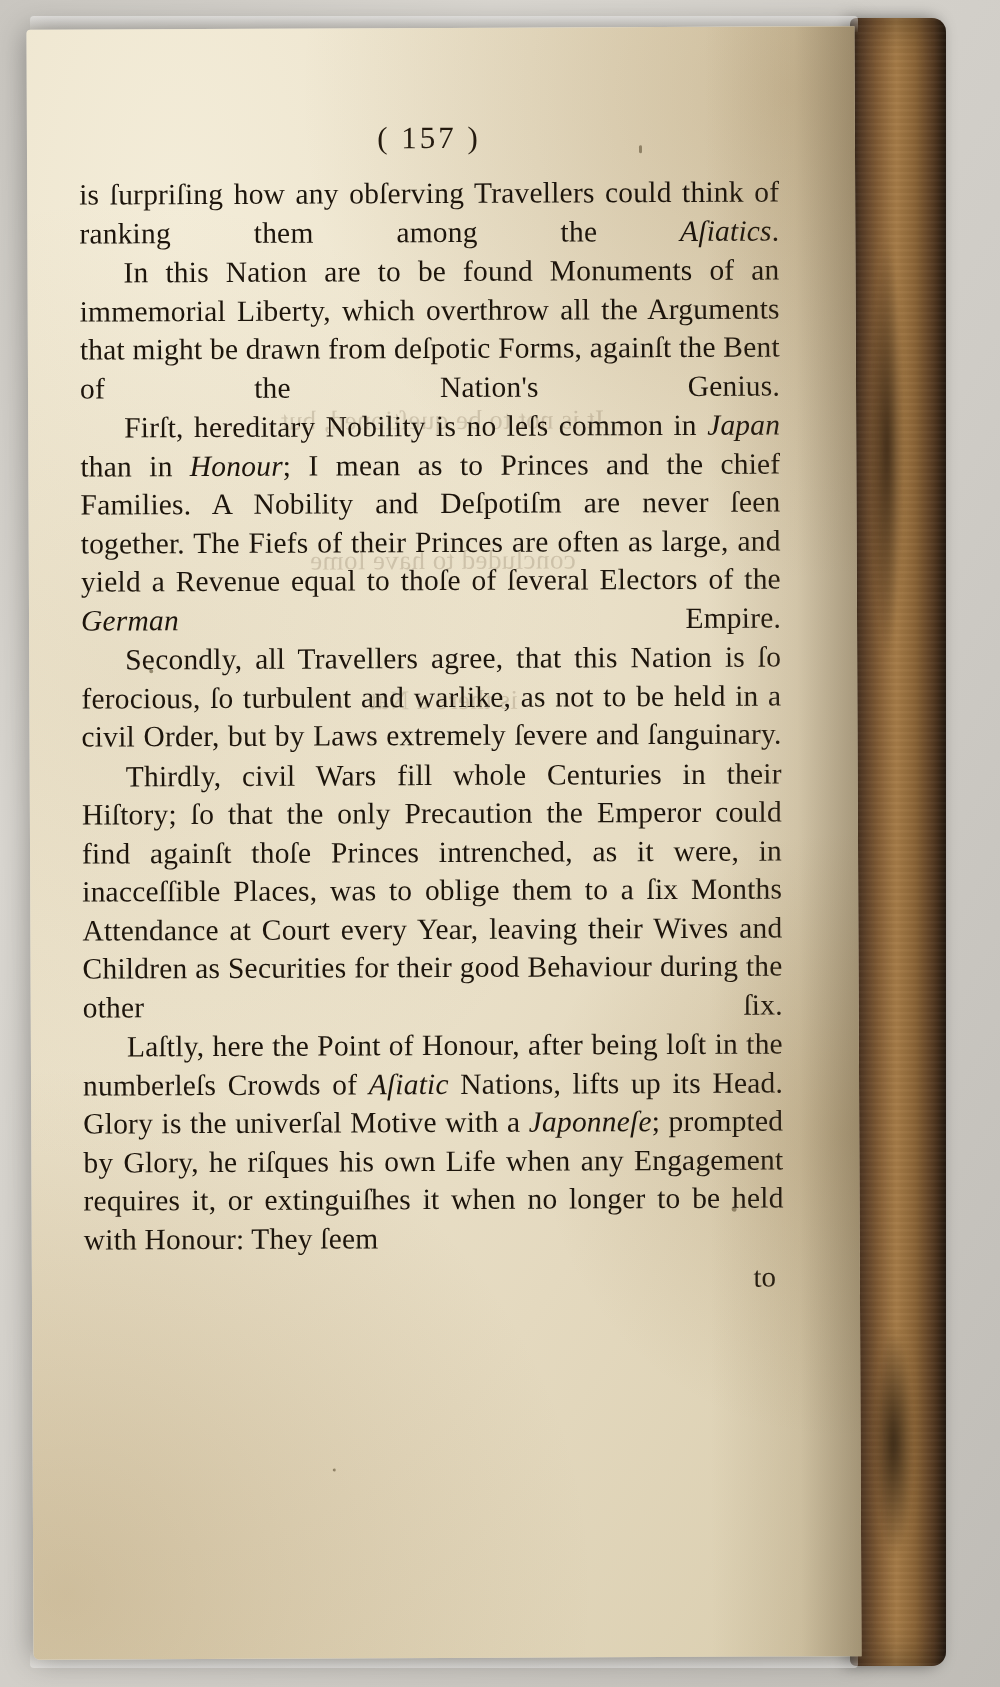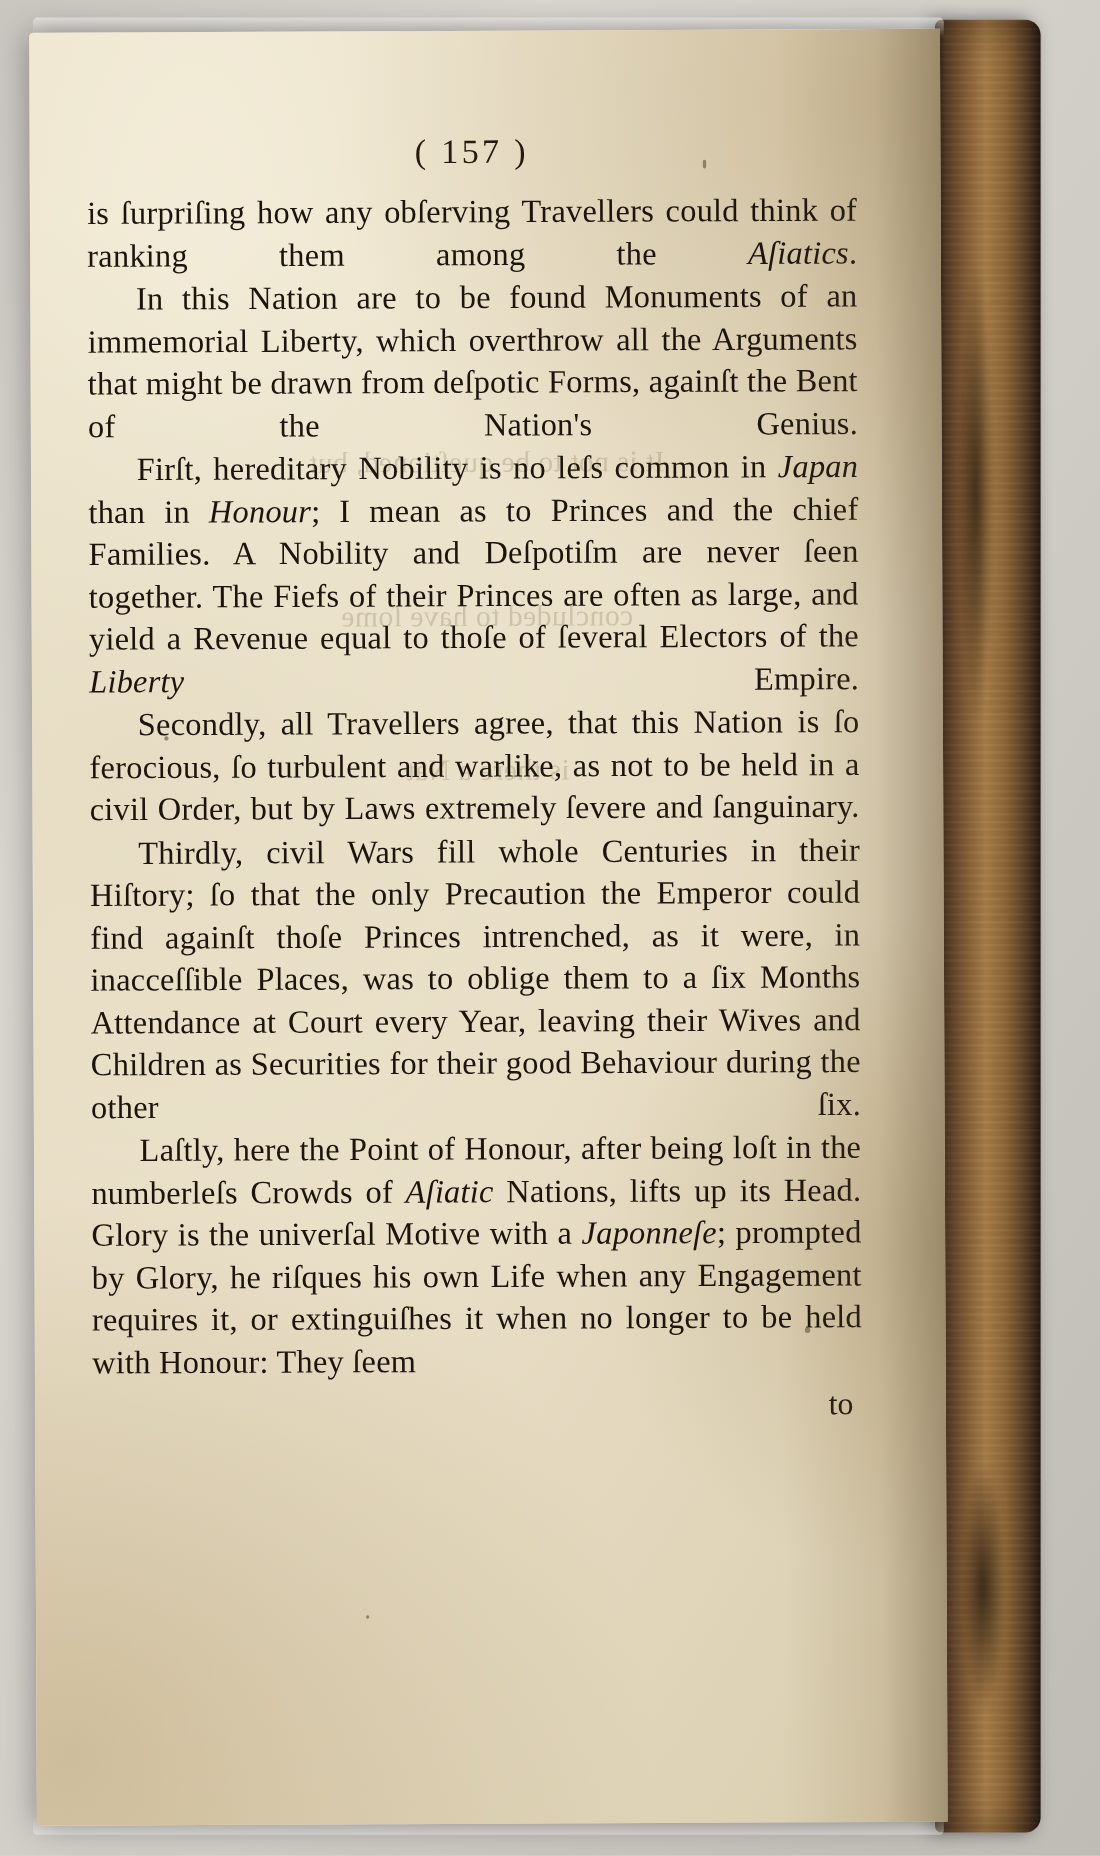--- a/index.html
+++ b/index.html
@@ -212,21 +212,21 @@
       <div class="speck" style="left:700px; top:1180px; width:5px; height:5px;"></div>
       <div class="speck" style="left:300px; top:1440px; width:3px; height:3px;"></div>
       <div class="speck" style="left:612px; top:118px; width:3px; height:8px; border-radius:2px;"></div>
 
       <div class="content">
 
         <div class="folio">( 157 )</div>
 
         <p class="para">is ſurpriſing how any obſerving Travellers could think of ranking them among the <em><em>Aſiatic</em>s</em>.</p>
         <p class="para indent">In this Nation are to be found Monuments of an immemorial Liberty, which overthrow all the Arguments that might be drawn from deſpotic Forms, againſt the Bent of the Nation's Genius.</p>
-        <p class="para indent">Firſt, hereditary Nobility is no leſs common in <em>Japan</em> than in <em>Honour</em>; I mean as to Princes and the chief Families. A Nobility and Deſpotiſm are never ſeen together. The Fiefs of their Princes are often as large, and yield a Revenue equal to thoſe of ſeveral Electors of the <em>Liberty</em> Empire.</p>
+        <p class="para indent">Firſt, hereditary Nobility is no leſs common in <em>Japan</em> than in <em>Honour</em>; I mean as to Princes and the chief Families. A Nobility and Deſpotiſm are never ſeen together. The Fiefs of their Princes are often as large, and yield a Revenue equal to thoſe of ſeveral Electors of the <em>German</em> Empire.</p>
         <p class="para indent">Secondly, all Travellers agree, that this Nation is ſo ferocious, ſo turbulent and warlike, as not to be held in a civil Order, but by Laws extremely ſevere and ſanguinary.</p>
         <p class="para indent">Thirdly, civil Wars fill whole Centuries in their Hiſtory; ſo that the only Precaution the Emperor could find againſt thoſe Princes intrenched, as it were, in inacceſſible Places, was to oblige them to a ſix Months Attendance at Court every Year, leaving their Wives and Children as Securities for their good Behaviour during the other ſix.</p>
         <p class="para indent ragged">Laſtly, here the Point of Honour, after being loſt in the numberleſs Crowds of <em>Aſiatic</em> Nations, lifts up its Head. Glory is the univerſal Motive with a <em>Japonneſe</em>; prompted by Glory, he riſques his own Life when any Engagement requires it, or extinguiſhes it when no longer to be held with Honour: They ſeem</p>
 
         <div class="catchword">to</div>
       </div>
     </div>
   </div>
 </div>
 

